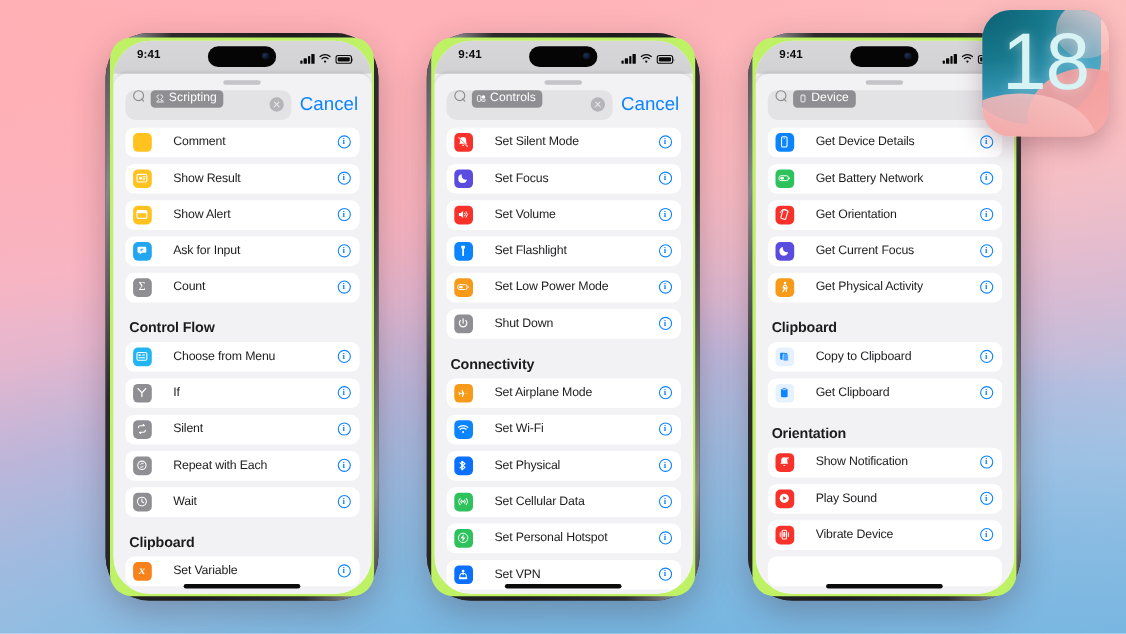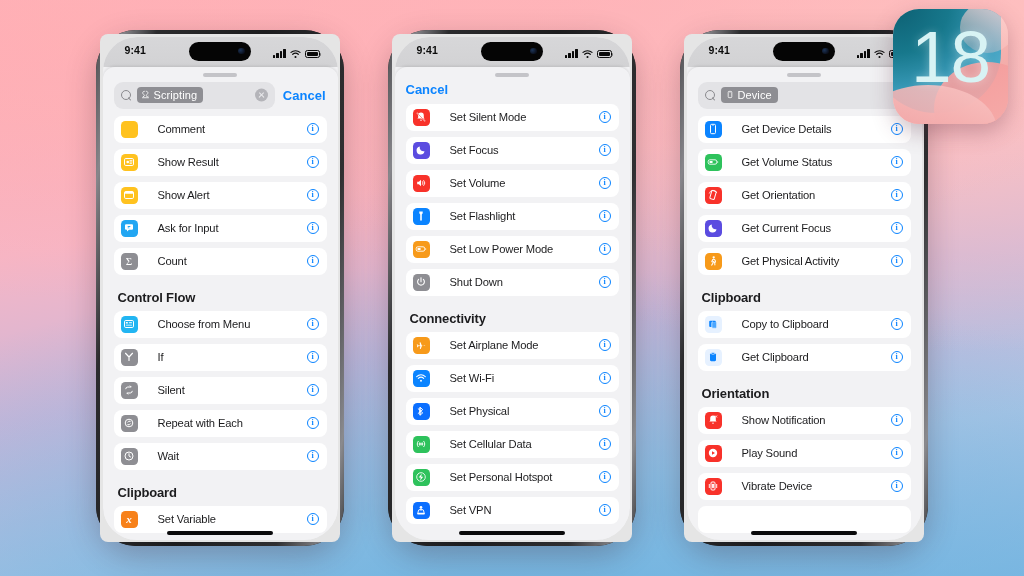--- a/index.html
+++ b/index.html
@@ -13,21 +13,21 @@
       radial-gradient(130% 100% at 50% 112%, #6fb4e0 0%, rgba(111,180,224,0) 66%),
       linear-gradient(170deg, #ffb0b6 0%, #f6b6c6 34%, #cdb6d8 56%, #a8c4e4 78%, #7fb8e2 100%);
     position:relative;
   }
 
   
   .phone { position:absolute; border-radius:40px; background:#1d1d1f;
            box-shadow:0 10px 30px rgba(60,30,40,.28); padding:4px; }
   .phone .band { position:absolute; inset:0; border-radius:40px;
            background:linear-gradient(100deg,#4b4b4e 0%,#87868b 8%,#2b2b2d 18%,#1c1c1e 50%,#2f2f31 80%,#8a8a8e 94%,#3b3b3d 100%); }
-  .phone .inner { position:absolute; inset:4px; border-radius:8px; background:#e5e5e5; overflow:hidden; }
+  .phone .inner { position:absolute; inset:4px; border-radius:20px; background:#bef264; overflow:hidden; }
   .screen { position:absolute; inset:2.5px; border-radius:34px; overflow:hidden;
             background:#f2f2f4; display:flex; flex-direction:column; }
 
   
   .statusbar { height:30px; flex:0 0 30px; position:relative;
                background:linear-gradient(180deg,#d7d7d9 0%,#d2d2d4 100%); }
   .clock { position:absolute; left:22px; top:7px; font-size:10.5px; font-weight:700; color:#0a0a0a; letter-spacing:.1px; }
   .island { position:absolute; left:50%; transform:translateX(-50%); top:5px;
             width:62px; height:19px; border-radius:11px; background:#050505; }
   .island .lens { position:absolute; right:6px; top:6.2px; width:6.6px; height:6.6px; border-radius:50%;
@@ -42,34 +42,34 @@
   .batt::before{content:"";position:absolute;right:-2.6px;top:2.2px;width:1.4px;height:3.2px;background:rgba(10,10,10,.45);border-radius:0 1px 1px 0;}
 
   
   .sheet { flex:1; background:#f2f2f4; border-radius:12px 12px 0 0; position:relative;
            display:flex; flex-direction:column; overflow:hidden; box-shadow:0 -1px 3px rgba(0,0,0,.10); }
   .grabber { width:34px; height:4px; border-radius:2px; background:#c4c4c8; margin:6px auto 4px; flex:0 0 auto; }
 
   
   .searchrow { display:flex; align-items:center; gap:8px; padding:1px 11px 7px; flex:0 0 auto; }
   .searchfield { flex:1; height:27px; border-radius:9px; background:#e3e3e6;
-                 display:flex; align-items:center; padding:0 7px; gap:5px; position:relative; }
+                 display:flex; align-items:flex-start; padding:0 7px; gap:5px; position:relative; }
   .mag { width:11px; height:11px; flex:0 0 auto; position:relative; }
   .mag::before{content:"";position:absolute;left:0;top:0;width:8px;height:8px;border:1.3px solid #8a8a8e;border-radius:50%;}
   .mag::after{content:"";position:absolute;left:7px;top:7.2px;width:4.4px;height:1.3px;background:#8a8a8e;transform:rotate(45deg);transform-origin:left center;border-radius:1px;}
   .token { display:inline-flex; align-items:center; gap:3px; background:#8e8e93; color:#fff;
            border-radius:4px; padding:1.5px 6px 2.5px 4px; font-size:11px; font-weight:400; letter-spacing:.1px; }
   .token .tic { width:10px; height:10px; display:inline-flex; align-items:center; justify-content:center; }
   .token svg { display:block; }
   .clearbtn { position:absolute; right:7px; top:50%; transform:translateY(-50%);
               width:13px; height:13px; border-radius:50%; background:#b4b4b9;
               display:flex; align-items:center; justify-content:center; }
   .clearbtn::before,.clearbtn::after{content:"";position:absolute;width:7px;height:1.4px;background:#e9e9ec;border-radius:1px;}
   .clearbtn::before{transform:rotate(45deg)}.clearbtn::after{transform:rotate(-45deg)}
-  .cancel { font-size:13px; color:#0b84ff; flex:0 0 auto; padding-right:1px;font-weight:bold; }
+  .cancel { font-size:17px; color:#0b84ff; flex:0 0 auto; padding-right:1px; }
 
   
   .list { flex:1; overflow:hidden; padding:0 11px; }
   .secthead { font-size:13px; font-weight:700; color:#1c1c1e; padding:9px 4px 6px; letter-spacing:-.15px; }
   .row { height:27px; background:#fff; border-radius:8px; margin-bottom:6px;
          display:flex; align-items:center; padding:0 8px 0 7px; gap:8px; }
   .row .ico { width:17px; height:17px; border-radius:4.4px; flex:0 0 auto;
               display:flex; align-items:center; justify-content:center; }
   .row .ico svg { display:block; }
   .row .lbl { flex:1; font-size:11.2px; color:#1c1c1e; font-weight:400; letter-spacing:-.15px; white-space:nowrap; overflow:hidden;padding-left:12px; }
@@ -280,20 +280,34 @@
                 <path d="M2 5.4a15 15 0 0120 0" stroke="#0a0a0a" stroke-width="2.6" fill="none" stroke-linecap="round"></path>
                 <path d="M5.8 9.6a9.6 9.6 0 0112.4 0" stroke="#0a0a0a" stroke-width="2.6" fill="none" stroke-linecap="round"></path>
                 <circle cx="12" cy="15.6" r="2.3" fill="#0a0a0a"></circle>
               </svg></span>
             <span class="batt"></span>
           </div>
         </div>
         <div class="sheet">
           <div class="grabber"></div>
           <div class="searchrow">
+            <div class="searchfield">
+              <span class="mag"></span>
+              <span class="token">
+                <span class="tic">
+                  <svg width="9" height="9" viewBox="0 0 24 24">
+                    <rect x="2.6" y="5" width="8.4" height="14" rx="2.6" fill="none" stroke="#fff" stroke-width="2.2"></rect>
+                    <rect x="13" y="5" width="8.4" height="6" rx="2.2" fill="#fff"></rect>
+                    <rect x="13" y="13" width="8.4" height="6" rx="2.2" fill="none" stroke="#fff" stroke-width="2.2"></rect>
+                  </svg>
+                </span>
+                <span>Controls</span>
+              </span>
+              <span class="clearbtn"></span>
+            </div>
             <span class="cancel">Cancel</span>
           </div>
           <div class="list">
             <div class="row">
               <span class="ico" style="background:#f8322a">
                 <svg width="12" height="12" viewBox="0 0 24 24" fill="#fff">
                   <path d="M12 3.2a5.6 5.6 0 00-5.6 5.6v4l-1.6 2.4h14.4L17.6 12.8v-4A5.6 5.6 0 0012 3.2z" fill="#fff"></path>
                   <path d="M10 17.4a2 2 0 004 0z" fill="#fff"></path>
                   <path d="M4.4 4.2l15.2 15.6" stroke="#fff" stroke-width="2.4" stroke-linecap="round"></path>
                   <path d="M4.4 4.2l15.2 15.6" stroke="#f8322a" stroke-width="1.1" stroke-linecap="round"></path>
@@ -473,21 +487,21 @@
               <span class="info">i</span>
             </div>
             <div class="row">
               <span class="ico" style="background:#2ec25c">
                 <svg width="12" height="12" viewBox="0 0 24 24" fill="#fff">
                   <rect x="2.4" y="7.6" width="17" height="8.8" rx="3.2" fill="none" stroke="#fff" stroke-width="1.8"></rect>
                   <rect x="4.6" y="9.8" width="7" height="4.4" rx="2" fill="#fff"></rect>
                   <rect x="20.6" y="10.4" width="1.7" height="3.2" rx=".8" fill="#fff"></rect>
                 </svg>
               </span>
-              <span class="lbl">Get Volume Status</span>
+              <span class="lbl">Get Battery Network</span>
               <span class="info">i</span>
             </div>
             <div class="row">
               <span class="ico" style="background:#f8322a">
                 <svg width="12" height="12" viewBox="0 0 24 24" fill="#fff">
                   <rect x="7.4" y="3.6" width="9.2" height="16.8" rx="2.2" fill="none" stroke="#fff" stroke-width="2" transform="rotate(16 12 12)"></rect>
                   <path d="M4.6 8.4a8 8 0 0115-1" stroke="#fff" stroke-width="1.6" fill="none" stroke-linecap="round"></path>
                 </svg>
               </span>
               <span class="lbl">Get Orientation</span>

